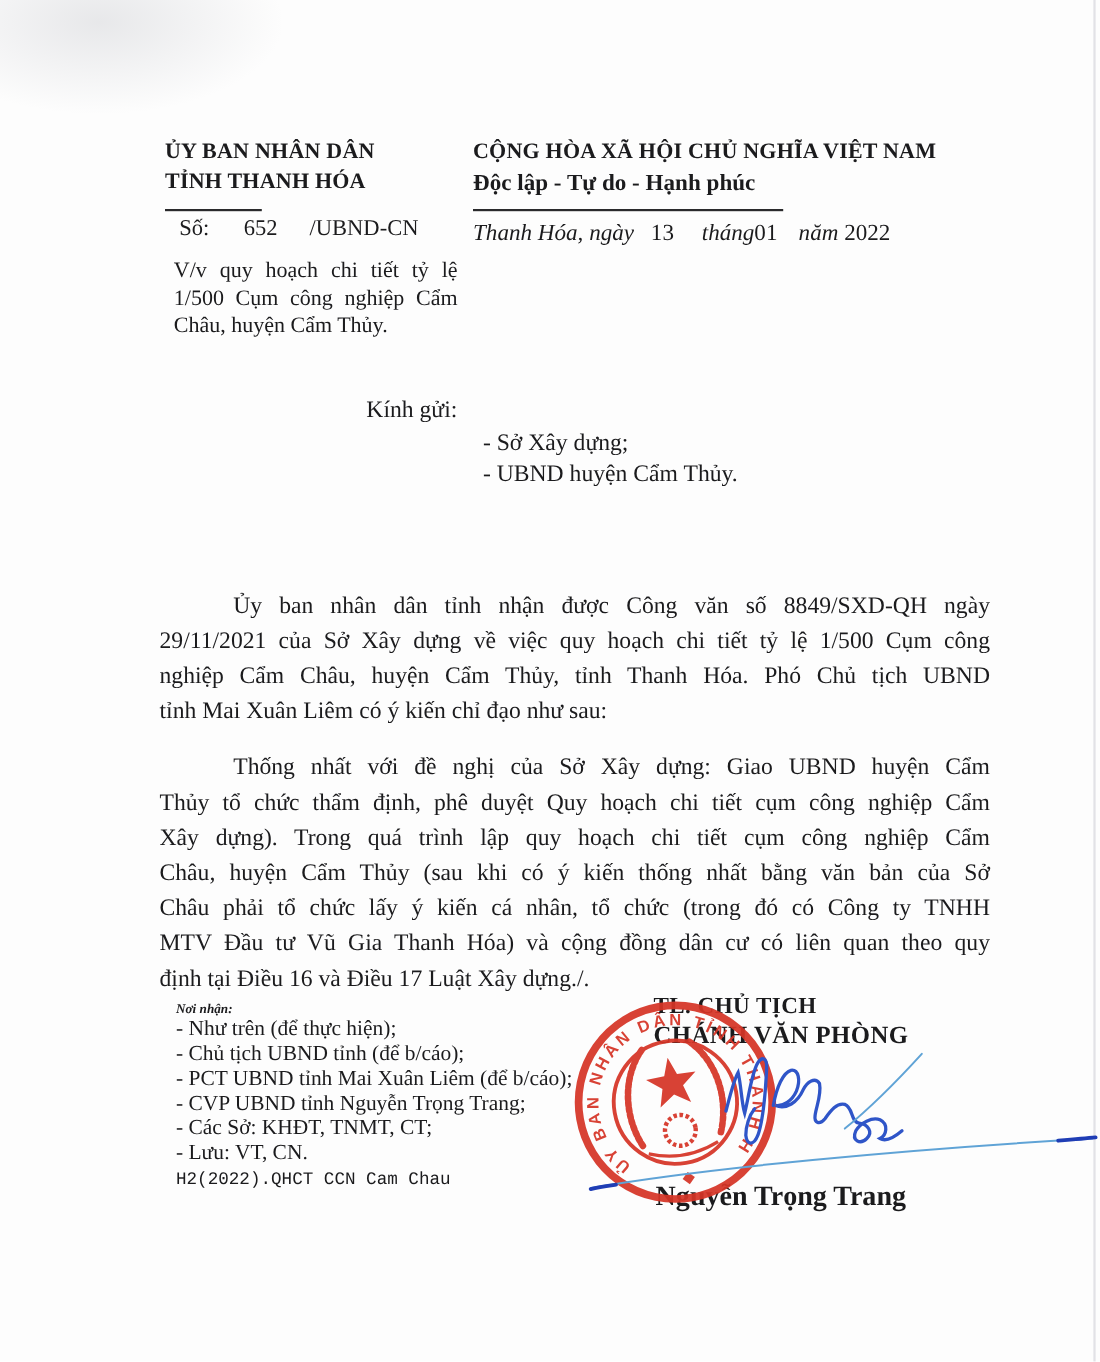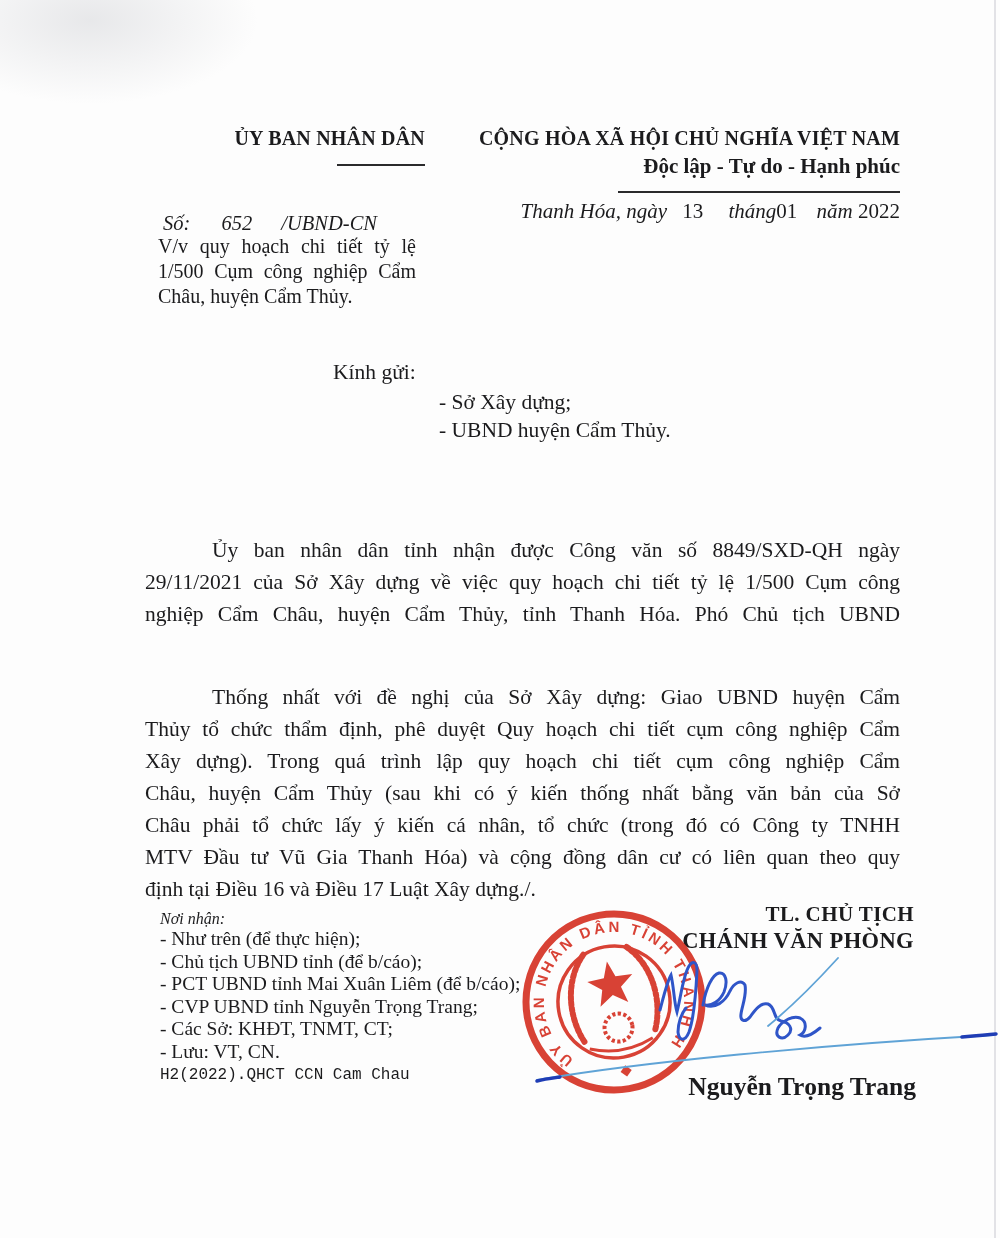--- a/index.html
+++ b/index.html
@@ -5,59 +5,60 @@
   html,body{margin:0;padding:0;background:#ffffff;}
   .page{
     position:relative;width:1000px;height:1238px;overflow:hidden;
     background:
       radial-gradient(ellipse 240px 120px at 90px 20px, rgba(175,177,184,0.28), rgba(175,177,184,0.0) 70%),
       #fdfdfd;
     font-family:"Liberation Serif", serif;color:#1b1b1d;
   }
   .edge-strip{position:absolute;top:0;right:4px;width:2px;height:100%;background:#e2e2e6;}
   .abs{position:absolute;}
-  .ctr{text-align:right;}
+  .ctr{text-align:left;}
   .just{text-align:justify;text-align-last:justify;}
   .bodytxt{font-size:21.5px;line-height:32px;}
   .ind{text-indent:67px;margin-top:42px;}
   .hdr{font-size:20px;line-height:27px;font-weight:bold;letter-spacing:0.2px;}
   .motto{font-size:21px;font-weight:bold;}
   .uline{display:inline-block;height:2px;background:#2a2a2c;}
   .ref{font-size:20.5px;}
   .dateline{font-size:21px;font-style:italic;}
   .upright{font-style:normal;}
   .subject{font-size:20px;line-height:25px;}
   .kg{font-size:21.5px;}
-  .noinhan-title{font-size:16px;font-weight:normal;font-style:italic;}
+  .noinhan-title{font-size:12px;font-weight:bold;font-style:italic;}
   .noinhan-item{font-size:19.5px;line-height:22.5px;}
   .noinhan-note{font-size:16px;line-height:18px;}
   .sigtitle1{font-size:21px;font-weight:bold;letter-spacing:0.4px;}
   .sigtitle2{font-size:22.5px;font-weight:bold;letter-spacing:0.4px;}
   .signame{font-size:25.5px;font-weight:bold;}
   svg{display:block;}
   .overlay{position:absolute;left:0;top:0;pointer-events:none;}
 </style>
 </head>
 <body>
 
 <div class="page">
   <div class="edge-strip"></div>
 
   <div class="abs ctr" style="left:150px;top:125px;width:275px;">
     <div class="hdr">ỦY BAN NHÂN DÂN</div>
+    <div class="hdr">TỈNH THANH HÓA</div>
     <span class="uline" style="width:88px;margin-top:3px;"></span>
   </div>
 
   <div class="abs ctr" style="left:430px;top:125px;width:470px;">
     <div class="hdr">CỘNG HÒA XÃ HỘI CHỦ NGHĨA VIỆT NAM</div>
     <div class="motto" style="margin-top:2px;">Độc lập - Tự do - Hạnh phúc</div>
     <span class="uline" style="width:282px;margin-top:2px;"></span>
   </div>
 
-  <div class="abs ref" style="left:163px;top:212px;font-style:italic;">
+  <div class="abs ref" style="left:163px;top:197px;">
     <span>Số:</span>
     <span style="margin-left:26px;">652</span>
     <span style="margin-left:24px;">/UBND-CN</span>
   </div>
 
   <div class="abs ctr dateline" style="left:430px;top:199px;width:470px;">
     <span>Thanh Hóa, ngày</span>
     <span class="upright" style="margin-left:10px;">13</span>
     <span style="margin-left:20px;">tháng</span><span class="upright">01</span>
     <span style="margin-left:14px;">năm</span>
@@ -73,20 +74,21 @@
   <div class="abs kg" style="left:333px;top:360px;">Kính gửi:</div>
   <div class="abs kg" style="left:439px;top:388px;line-height:28px;">
     <div>- Sở Xây dựng;</div>
     <div>- UBND huyện Cẩm Thủy.</div>
   </div>
 
   <div class="abs bodytxt" style="left:145px;top:492px;width:755px;">
     <div class="just ind">Ủy ban nhân dân tỉnh nhận được Công văn số 8849/SXD-QH ngày</div>
     <div class="just">29/11/2021 của Sở Xây dựng về việc quy hoạch chi tiết tỷ lệ 1/500 Cụm công</div>
     <div class="just">nghiệp Cẩm Châu, huyện Cẩm Thủy, tỉnh Thanh Hóa. Phó Chủ tịch UBND</div>
+    <div>tỉnh Mai Xuân Liêm có ý kiến chỉ đạo như sau:</div>
   </div>
 
   <div class="abs bodytxt" style="left:145px;top:639px;width:755px;">
     <div class="just ind">Thống nhất với đề nghị của Sở Xây dựng: Giao UBND huyện Cẩm</div>
     <div class="just">Thủy tổ chức thẩm định, phê duyệt Quy hoạch chi tiết cụm công nghiệp Cẩm</div>
     <div class="just">Xây dựng). Trong quá trình lập quy hoạch chi tiết cụm công nghiệp Cẩm</div>
     <div class="just">Châu, huyện Cẩm Thủy (sau khi có ý kiến thống nhất bằng văn bản của Sở</div>
     <div class="just">Châu phải tổ chức lấy ý kiến cá nhân, tổ chức (trong đó có Công ty TNHH</div>
     <div class="just">MTV Đầu tư Vũ Gia Thanh Hóa) và cộng đồng dân cư có liên quan theo quy</div>
     <div>định tại Điều 16 và Điều 17 Luật Xây dựng./.</div>

